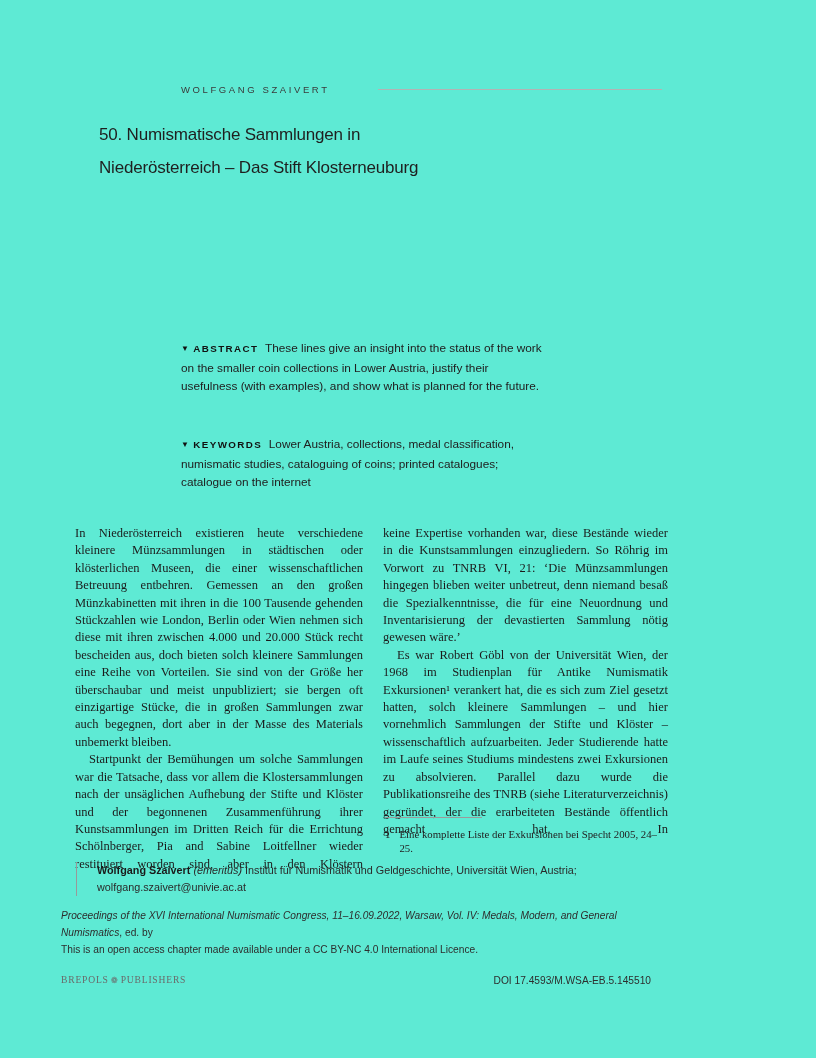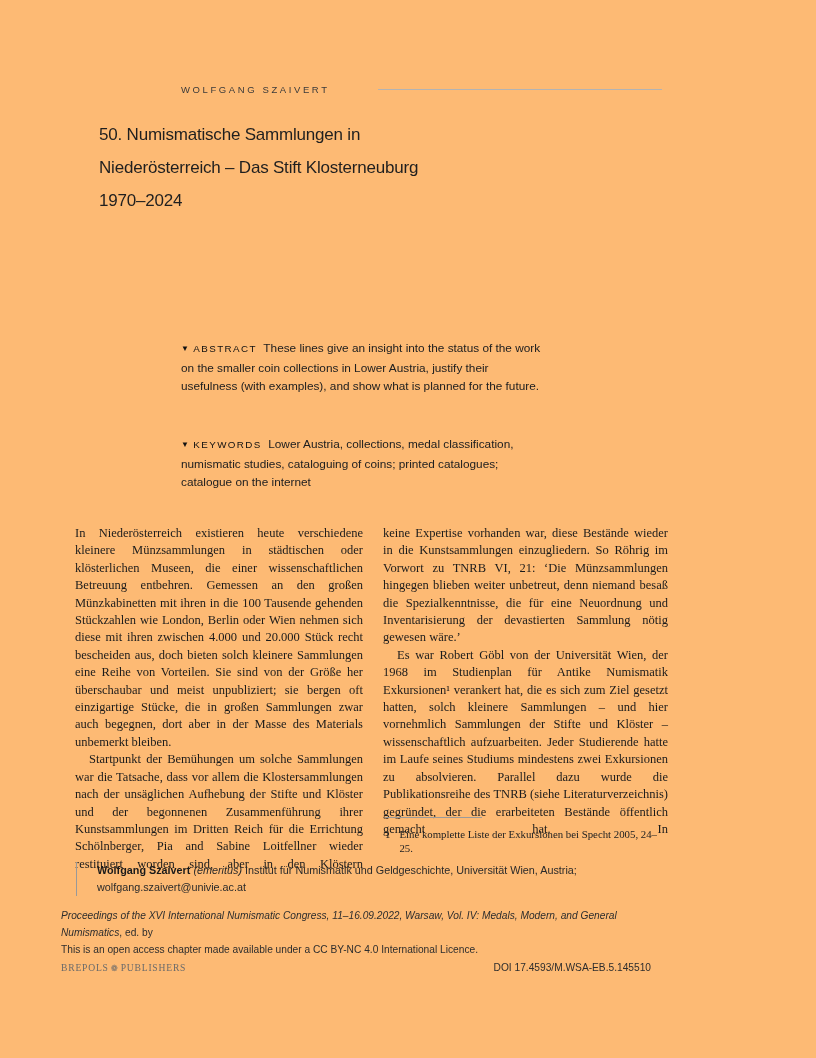--- a/index.html
+++ b/index.html
@@ -1,20 +1,20 @@
 <!DOCTYPE html>
 <html lang="de"><head>
 <meta charset="utf-8">
 <style>
   html,body{margin:0;padding:0;background:#e8e8e8;}
   .page{
     position:relative;
     width:816px;height:1058px;
     margin:0 auto;
-    background:#fdba74;
+    background:#5eead4;
     font-family:"Liberation Serif", serif;
     color:#1c1c1c;
     overflow:hidden;
     -webkit-font-smoothing:antialiased;
   }
   
   .runhead{
     position:absolute;left:181px;top:84px;
     display:flex;align-items:center;gap:48px;
     font-family:"Liberation Sans", sans-serif;
@@ -34,21 +34,21 @@
   
   .meta-block{
     position:absolute;left:181px;width:366px;
     font-family:"Liberation Sans", sans-serif;
     font-size:11.8px;line-height:18px;color:#202020;margin:0;
     text-align:left;
   }
   .meta-abstract{top:339px;}
   .meta-keywords{top:435px;}
   .meta-label{
-    font-weight:normal;font-size:9.8px;letter-spacing:1.4px;
+    font-weight:bold;font-size:9.8px;letter-spacing:1.4px;
     color:#111;
   }
   .tri{font-size:8px;position:relative;top:-1px;margin-right:3px;color:#111;}
   
   .col{
     position:absolute;top:513px;width:288px;
     font-size:12.5px;line-height:17.4px;text-align:justify;
     color:#1b1b1b;
     margin-top:12px;
   }
@@ -76,22 +76,22 @@
   .author-note .status{font-style:italic;}
   .author-note .email{color:#2a2a2a;text-decoration:none;}
   
   .imprint{
     position:absolute;left:61px;top:907px;width:590px;
     font-family:"Liberation Sans", sans-serif;
     font-size:10.2px;line-height:17px;color:#2d2d2d;
   }
   .imprint .it{font-style:italic;}
   .imprint-last{
-    display:flex;justify-content:space-between;align-items:flex-start;
-    margin-top:1px;
+    display:flex;justify-content:space-between;align-items:flex-end;
+    margin-top:13px;
   }
   .publisher{
     font-family:"Liberation Serif", serif;
     font-size:9.6px;letter-spacing:0.8px;color:#6a6a6a;
   }
   .publisher .ornament{font-size:8.5px;margin:0 2px;}
   .doi{font-size:10.2px;color:#2d2d2d;text-decoration:none;}
 </style>
 </head>
 <body>
@@ -99,21 +99,20 @@
 <div class="page">
 
   <div class="runhead">
     <span class="runhead-name">WOLFGANG SZAIVERT</span>
     <span class="runhead-rule"></span>
   </div>
 
   <h1 class="title">
     <div>50. Numismatische Sammlungen in</div>
     <div>Niederösterreich – Das Stift Klosterneuburg</div>
-    <div>1970–2024</div>
   </h1>
 
   <p class="meta-block meta-abstract">
     <span class="meta-label"><span class="tri">▼</span><span>ABSTRACT</span></span>
     &nbsp;<span>These lines give an insight into the status of the work on the smaller coin collections in Lower Austria, justify their usefulness (with examples), and show what is planned for the future.</span>
   </p>
 
   <p class="meta-block meta-keywords">
     <span class="meta-label"><span class="tri">▼</span><span>KEYWORDS</span></span>
     &nbsp;<span>Lower Austria, collections, medal classification, numismatic studies, cataloguing of coins; printed catalogues; catalogue on the internet</span>

